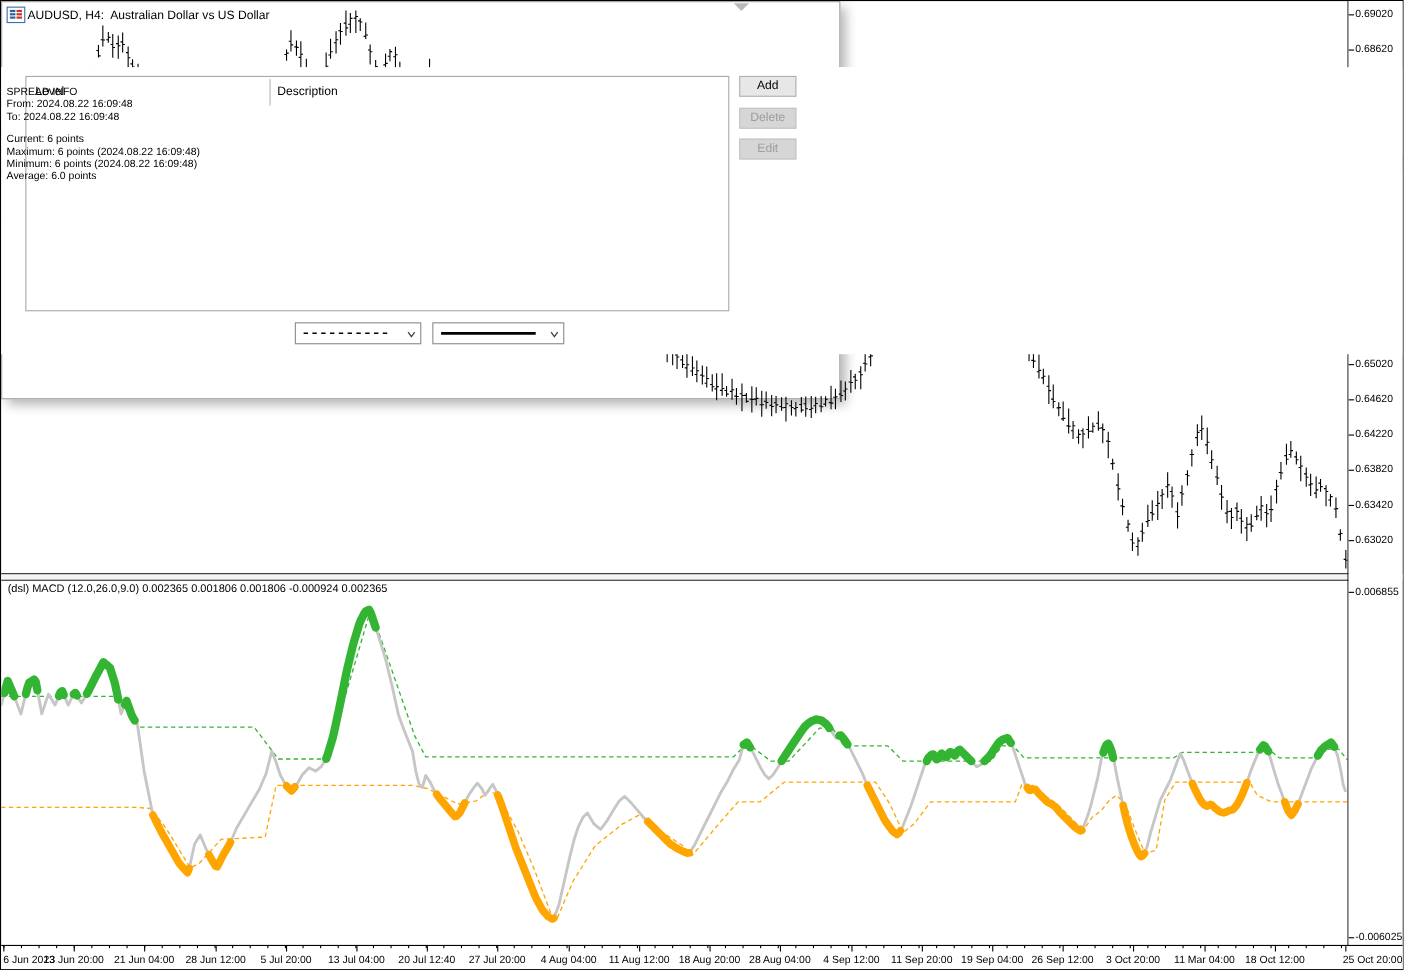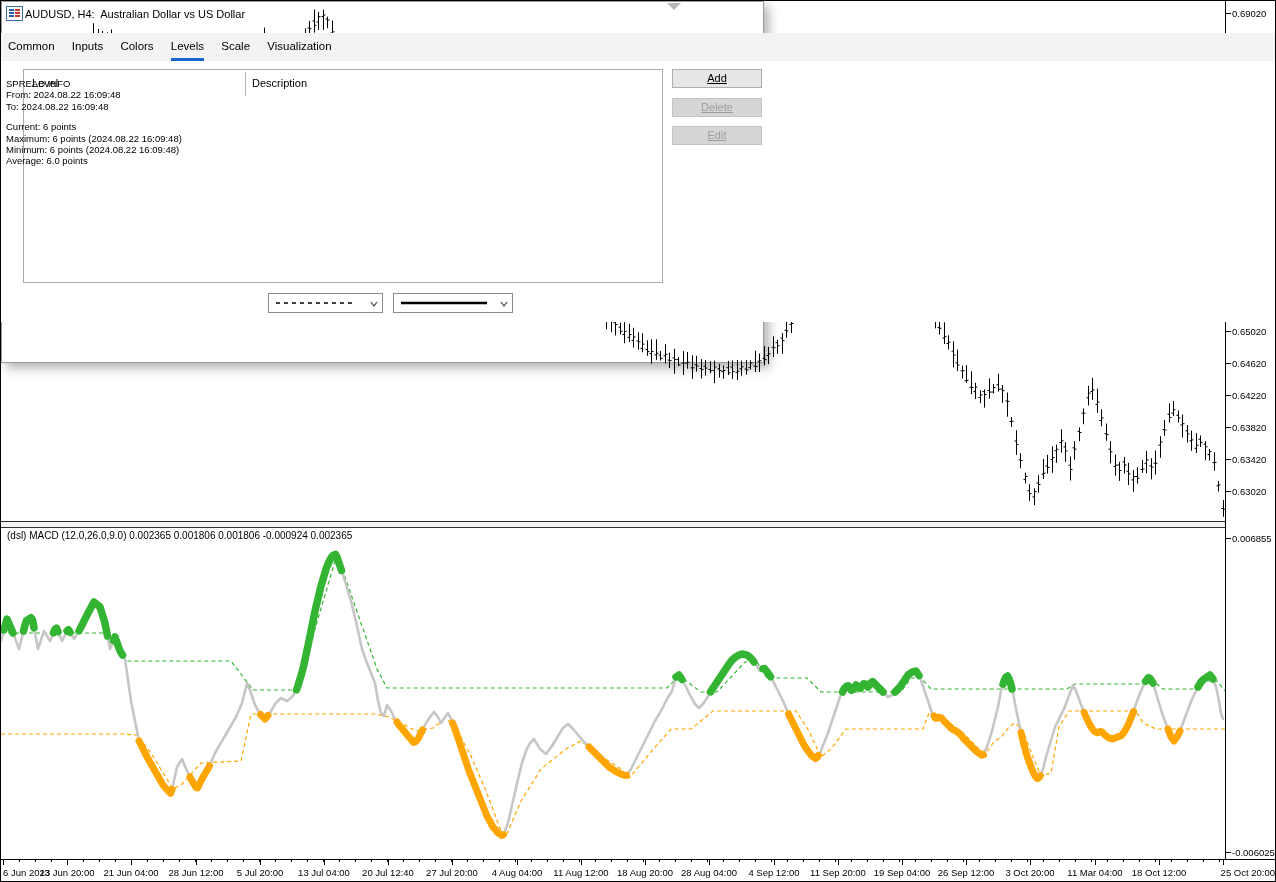--- a/index.html
+++ b/index.html
@@ -42,22 +42,22 @@
   #btn-max .sq{display:inline-block;width:9px;height:9px;border:1px solid #d2d2d2;}
   #btn-close{left:722px;font-size:14px;}
   #dlg-tabstrip{position:absolute;left:0;top:32px;width:100%;height:28px;background:#f3f3f3;}
   .tab{position:relative;display:inline-block;margin:7px 7px 0 7px;padding-bottom:6px;color:#000;}
   .tab.active{border-bottom:3px solid #1666cf;}
   #dlg-content{position:absolute;left:0;top:60px;width:100%;height:261px;background:#fff;}
   #levels-table{position:absolute;left:22px;top:8px;width:640px;height:214px;border:1px solid #a9a9a9;
     box-sizing:border-box;background:#fff;}
   #col-div{position:absolute;left:221px;top:2px;width:1px;height:24px;background:#b5b5b5;}
   .th{position:absolute;top:7px;font-size:11px;color:#000;}
-  .side-btn{position:absolute;left:671px;width:90px;height:19px;background:#e7e7e7;border:1px solid #b0b0b0;
-    box-sizing:border-box;text-align:center;line-height:17px;font-size:11px;color:#000;text-decoration:underline;}
+  .side-btn{position:absolute;left:671px;width:52px;height:19px;background:#e7e7e7;border:1px solid #b0b0b0;
+    box-sizing:border-box;text-align:center;line-height:17px;font-size:11px;color:#000;}
   .side-btn.disabled{background:#d6d6d6;color:#9d9d9d;border-color:#c2c2c2;}
   .combo{position:absolute;top:232px;height:20px;border:1px solid #8a8a8a;box-sizing:border-box;background:#fff;}
   .combo .chev{position:absolute;right:4px;top:6px;width:8px;height:8px;}
   .chev svg{display:block;}
   #combo-color{left:22px;width:232px;}
   #color-swatch{position:absolute;left:5px;top:3px;width:12px;height:12px;background:#c0c0c0;border:1px solid #8d8d8d;}
   #color-name{position:absolute;left:26px;top:3px;font-size:11px;}
   #combo-style{left:267px;width:115px;}
   #combo-width{left:392px;width:120px;}
   #dlg-footer{position:absolute;left:0;top:321px;width:100%;height:40px;background:#f0f0f0;border-top:1px solid #dfdfdf;box-sizing:border-box;}
@@ -294,28 +294,20 @@
       <div class="t-label" style="left: 1029px; transform: translateX(-50%);">3 Oct 20:00</div>
       <div class="t-tick" style="left: 1094px; height: 5px;"></div>
       <div class="t-label" style="left: 1094px; transform: translateX(-50%);">11 Mar 04:00</div>
       <div class="t-tick" style="left: 1158px; height: 5px;"></div>
       <div class="t-label" style="left: 1158px; transform: translateX(-50%);">18 Oct 12:00</div>
       <div class="t-tick" style="left: 1222px; height: 5px;"></div>
       <div class="t-label" style="right: 2px;">25 Oct 20:00</div>
     </div>
 
   <div id="dialog">
-    <div id="dlg-tabstrip">
-      <span class="tab">Common</span>
-      <span class="tab">Inputs</span>
-      <span class="tab">Colors</span>
-      <span class="tab active">Levels</span>
-      <span class="tab">Scale</span>
-      <span class="tab">Visualization</span>
-    </div>
     <div id="dlg-content">
       <div id="levels-table">
         <span class="th" style="left:8px">Level</span>
         <span class="th" style="left:228px">Description</span>
         <span id="col-div"></span>
       </div>
       <div class="side-btn" style="top:8px">Add</div>
       <div class="side-btn disabled" style="top:37px">Delete</div>
       <div class="side-btn disabled" style="top:65px">Edit</div>
 

